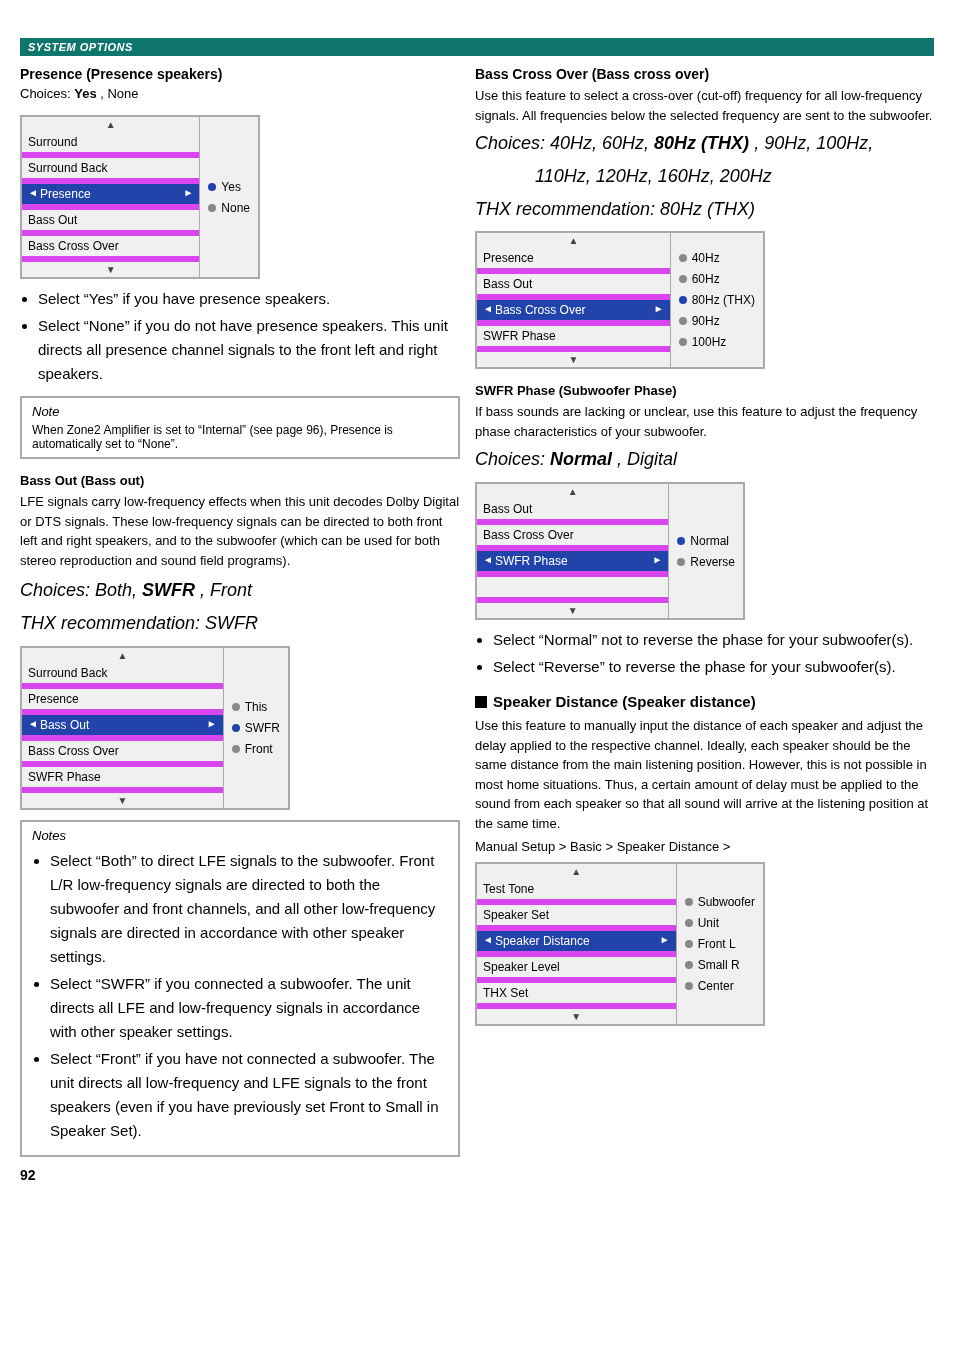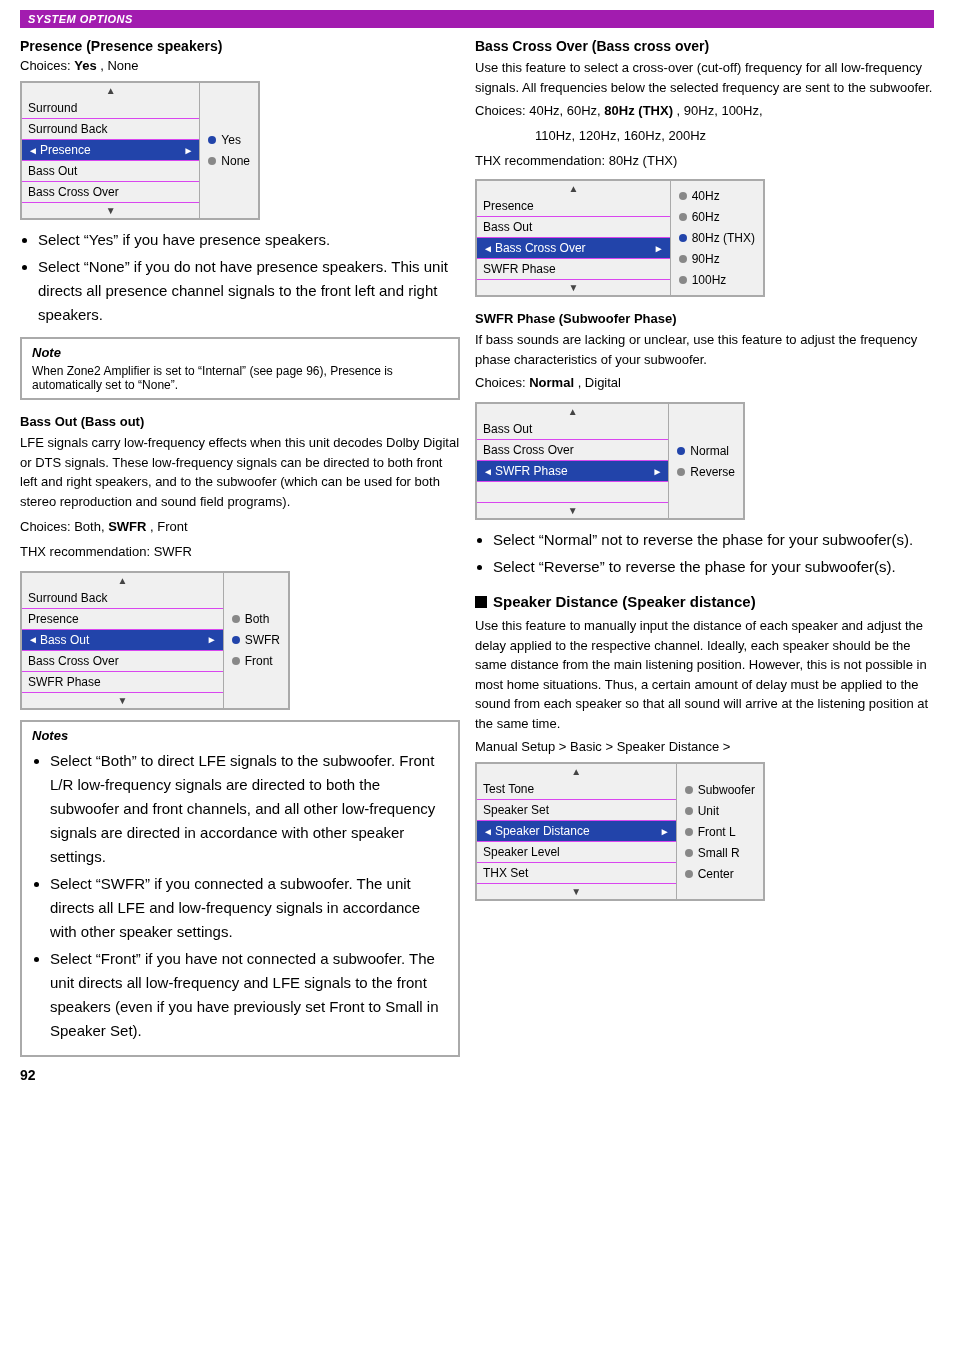--- a/index.html
+++ b/index.html
@@ -9,56 +9,56 @@
       background: #fff;
       color: #000;
       width: 954px;
       min-height: 1348px;
     }
     .page {
       padding: 10px 20px 20px 20px;
       max-width: 954px;
     }
     .system-options-bar {
-      background: #a21caf;
+      background: #0f766e;
       color: #fff;
       font-size: 11px;
       font-style: italic;
       font-weight: bold;
       padding: 3px 8px;
       margin-bottom: 10px;
       letter-spacing: 0.5px;
+      margin-top: 28px;
     }
     .two-col {
       display: flex;
       gap: 15px;
     }
     .col-left {
       flex: 1;
       max-width: 440px;
     }
     .col-right {
       flex: 1;
       max-width: 460px;
     }
     .section-title {
       font-size: 14px;
       font-weight: bold;
       margin-bottom: 4px;
     }
     .section-subtitle {
       font-size: 13px;
-      margin-bottom: 8px;
+      margin-bottom: 14px;
     }
     .bold { font-weight: bold; }
     .menu-row {
       display: flex;
-      align-items: center;
       padding: 3px 6px;
-      border-bottom: 1px solid #d946ef;
+      border-bottom: 6px solid #d946ef;
       position: relative;
     }
     .menu-row:last-child { border-bottom: none; }
     .menu-row.selected {
       background: #2244aa;
       color: #fff;
     }
     .menu-row .arrow-left {
       font-size: 10px;
       margin-right: 2px;
@@ -109,21 +109,21 @@
     .bullet-list li { margin-bottom: 3px; }
 
     
     .note-box {
       border: 2px solid #aaa;
       padding: 6px 10px;
       margin: 10px 0;
       font-size: 12px;
     }
     .note-title {
-      font-weight: bold;
+      font-weight: normal;
       font-style: italic;
       font-size: 13px;
       margin-bottom: 4px;
     }
 
     
     .subsection-title {
       font-size: 13px;
       font-weight: bold;
       margin-top: 14px;
@@ -171,23 +171,24 @@
       border-left: 1px solid #aaa;
       padding: 4px 8px;
       display: flex;
       flex-direction: column;
       justify-content: center;
       gap: 5px;
       background: #f0f0f0;
     }
 
     .choices-line {
-      font-size: 13px;
+      font-size: 18px;
       margin-bottom: 4px;
       line-height: 1.6;
+      font-style: italic;
     }
   </style>
 </head>
 <body>
 
 <div class="page">
 
   <div class="system-options-bar">
     <span>SYSTEM OPTIONS</span>
   </div>
@@ -277,21 +278,21 @@
               <span class="row-label">Bass Cross Over</span>
             </div>
             <div class="menu-row">
               <span class="row-label">SWFR Phase</span>
             </div>
             <div class="scroll-arrow-down">▼</div>
           </div>
           <div class="options-panel">
             <div class="option-row">
               <span class="dot"></span>
-              <span>Both</span>
+              <span>This</span>
             </div>
             <div class="option-row">
               <span class="dot active"></span>
               <span>SWFR</span>
             </div>
             <div class="option-row">
               <span class="dot"></span>
               <span>Front</span>
             </div>
           </div>

